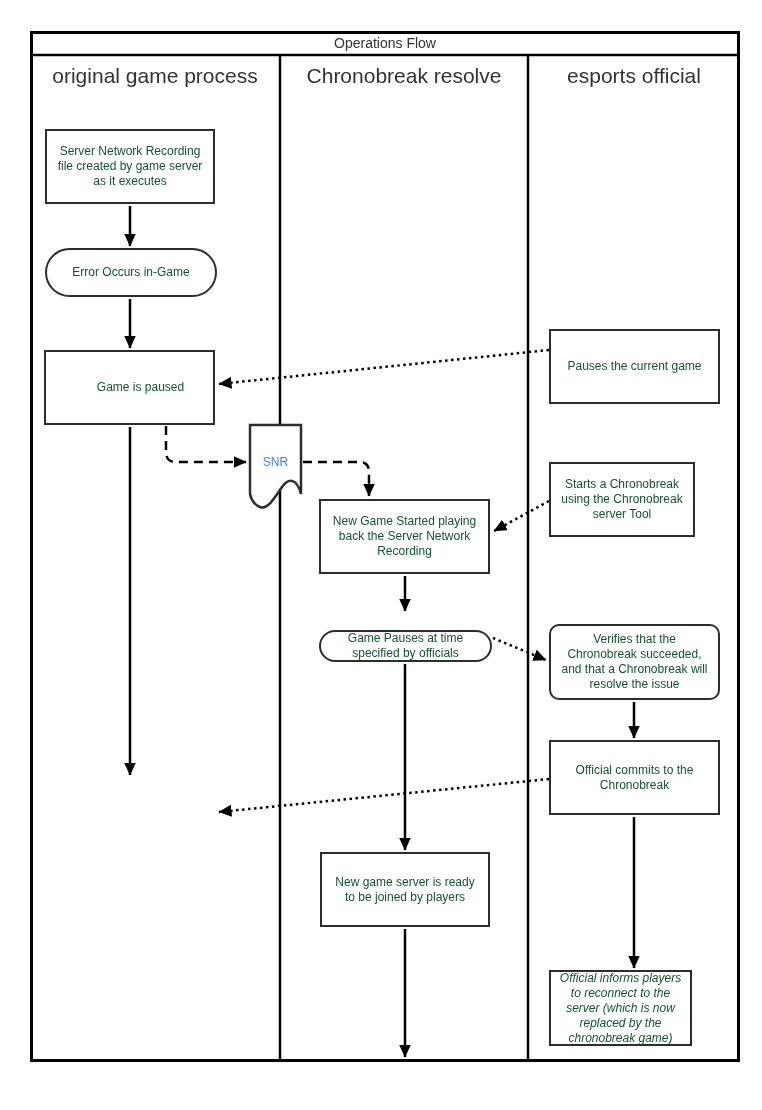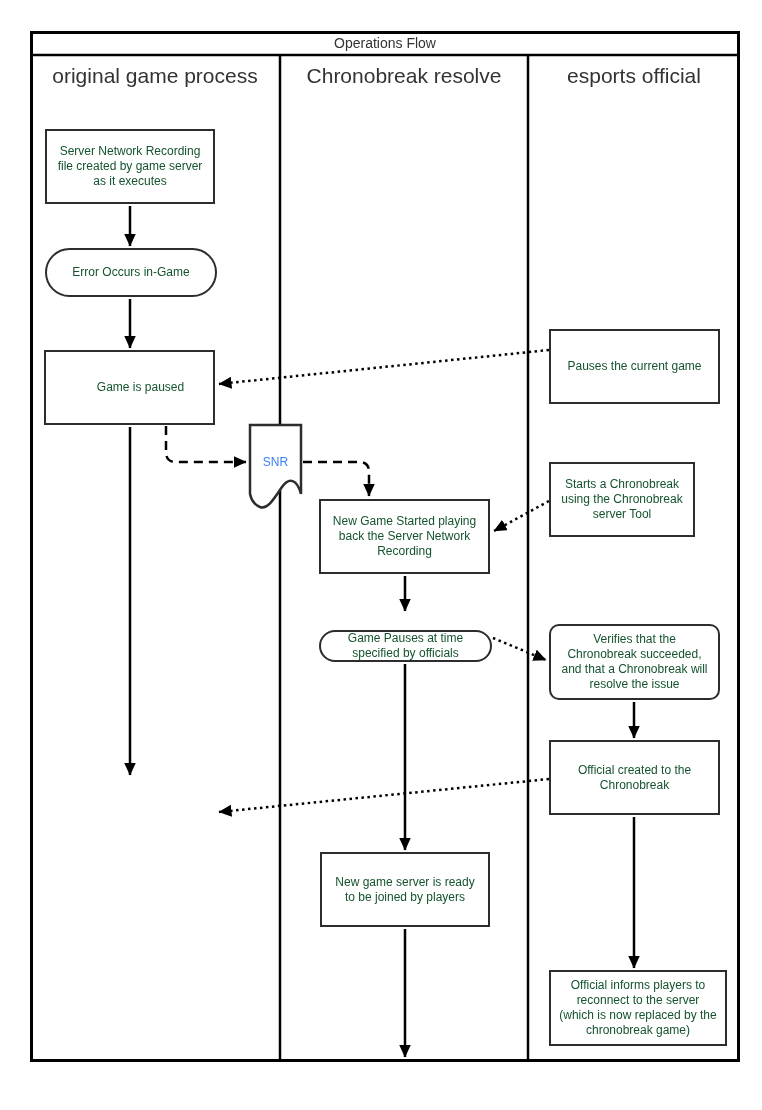--- a/index.html
+++ b/index.html
@@ -114,16 +114,16 @@
   <div class="node" style="left:44px;top:350px;width:171px;height:75px;padding-left:29px;">Game is paused</div>
 
   <div class="snr-label">SNR</div>
   <div class="node" style="left:319px;top:499px;width:171px;height:75px;">New Game Started playing back the Server Network Recording</div>
   <div class="node stadium" style="left:319px;top:630px;width:173px;height:32px;">Game Pauses at time specified by officials</div>
   <div class="node" style="left:320px;top:852px;width:170px;height:75px;">New game server is ready to be joined by players</div>
 
   <div class="node" style="left:549px;top:313px;width:171px;height:75px;margin-top:16px;">Pauses the current game</div>
   <div class="node" style="left:549px;top:462px;width:146px;height:75px;">Starts a Chronobreak using the Chronobreak server Tool</div>
   <div class="node" style="left:549px;top:624px;width:171px;height:76px;border-radius:10px;">Verifies that the Chronobreak succeeded, and that a Chronobreak will resolve the issue</div>
-  <div class="node" style="left:549px;top:740px;width:171px;height:75px;">Official created to the Chronobreak</div>
-  <div class="node" style="left:549px;top:970px;width:178px;height:76px;">Official informs players to reconnect to the server (which is now replaced by the chronobreak game)</div>
+  <div class="node" style="left:549px;top:740px;width:171px;height:75px;">Official commits to the Chronobreak</div>
+  <div class="node" style="left:549px;top:970px;width:143px;height:76px;font-style:italic;">Official informs players to reconnect to the server (which is now replaced by the chronobreak game)</div>
 
 </div>
 
 </body></html>

